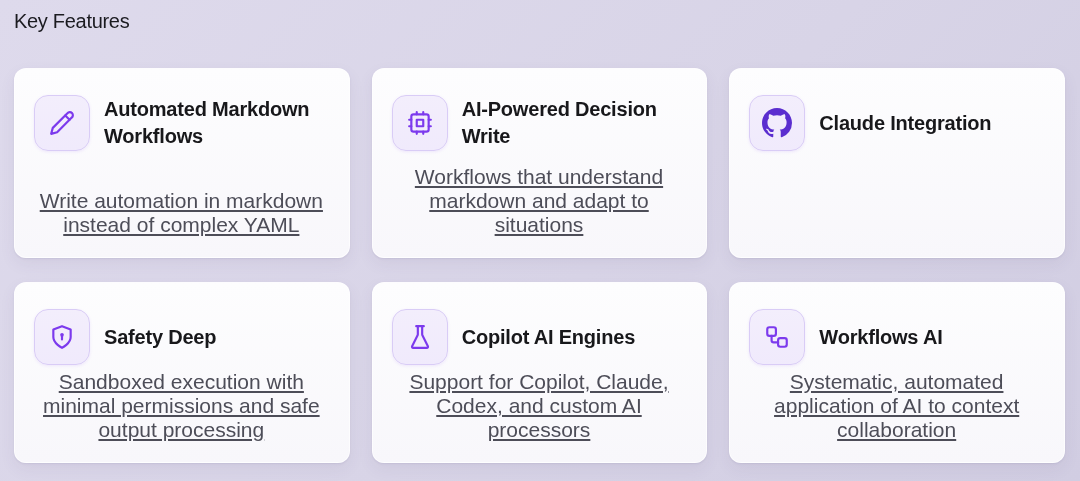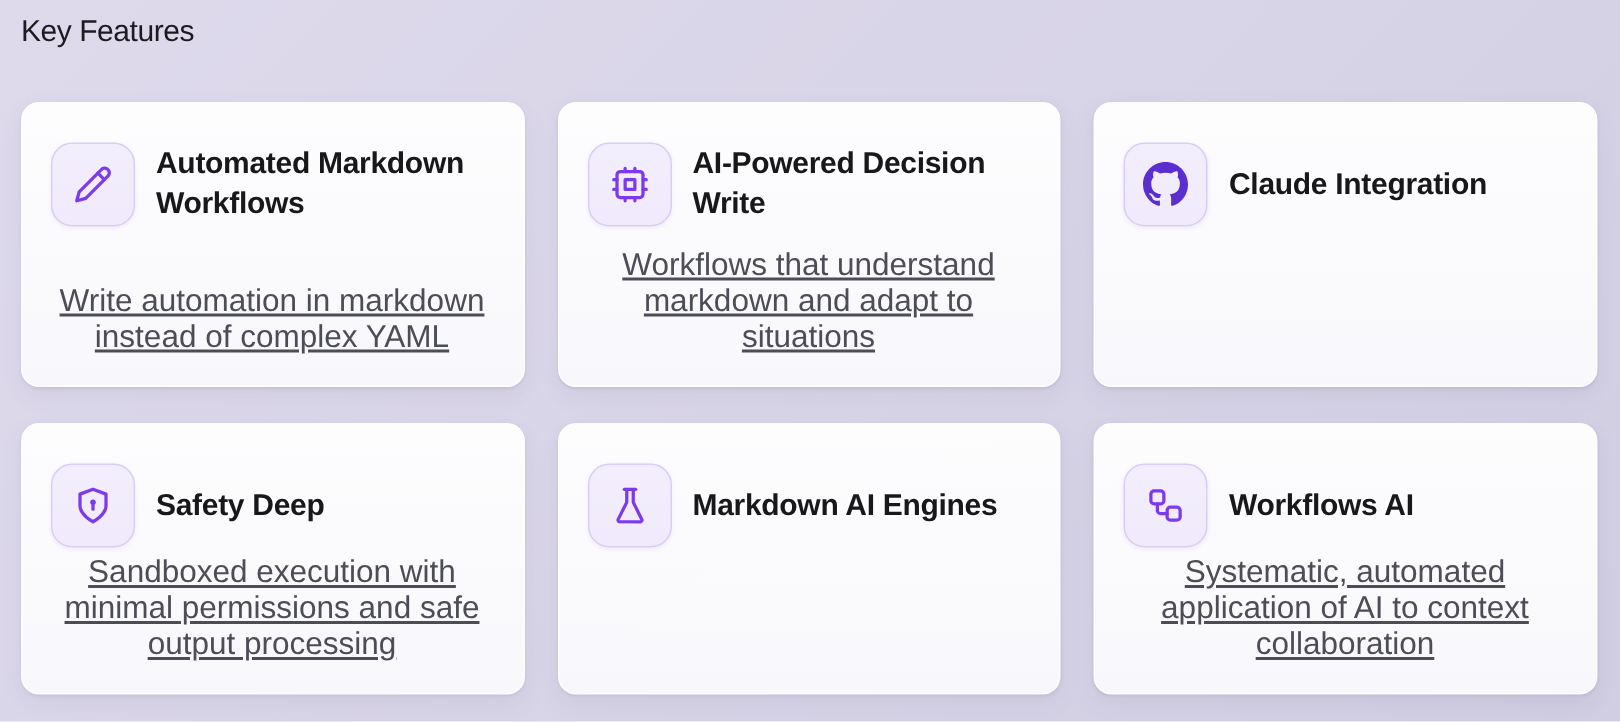--- a/index.html
+++ b/index.html
@@ -156,22 +156,23 @@
   <div class="card">
     <div class="card-header">
       <div class="icon-tile">
 
         <svg class="stroke-icon" width="26" height="26" viewBox="0 0 24 24">
           <path d="M10 2v7.527a2 2 0 0 1-.211.896L4.72 20.55a1 1 0 0 0 .9 1.45h12.76a1 1 0 0 0 .9-1.45l-5.069-10.127A2 2 0 0 1 14 9.527V2"></path>
           <path d="M8.5 2h7"></path>
         </svg>
 
       </div>
-      <div class="card-title">Markdown AI Engines</div>
+      <div class="card-title">Copilot AI Engines</div>
     </div>
+    <div class="card-description">Support for Copilot, Claude, Codex, and custom AI processors</div>
   </div>
 
   <div class="card">
     <div class="card-header">
       <div class="icon-tile">
 
         <svg class="stroke-icon" width="26" height="26" viewBox="0 0 24 24">
           <rect x="3" y="3" width="8" height="8" rx="2"></rect>
           <path d="M7 11v4a2 2 0 0 0 2 2h4"></path>
           <rect x="13" y="13" width="8" height="8" rx="2"></rect>

